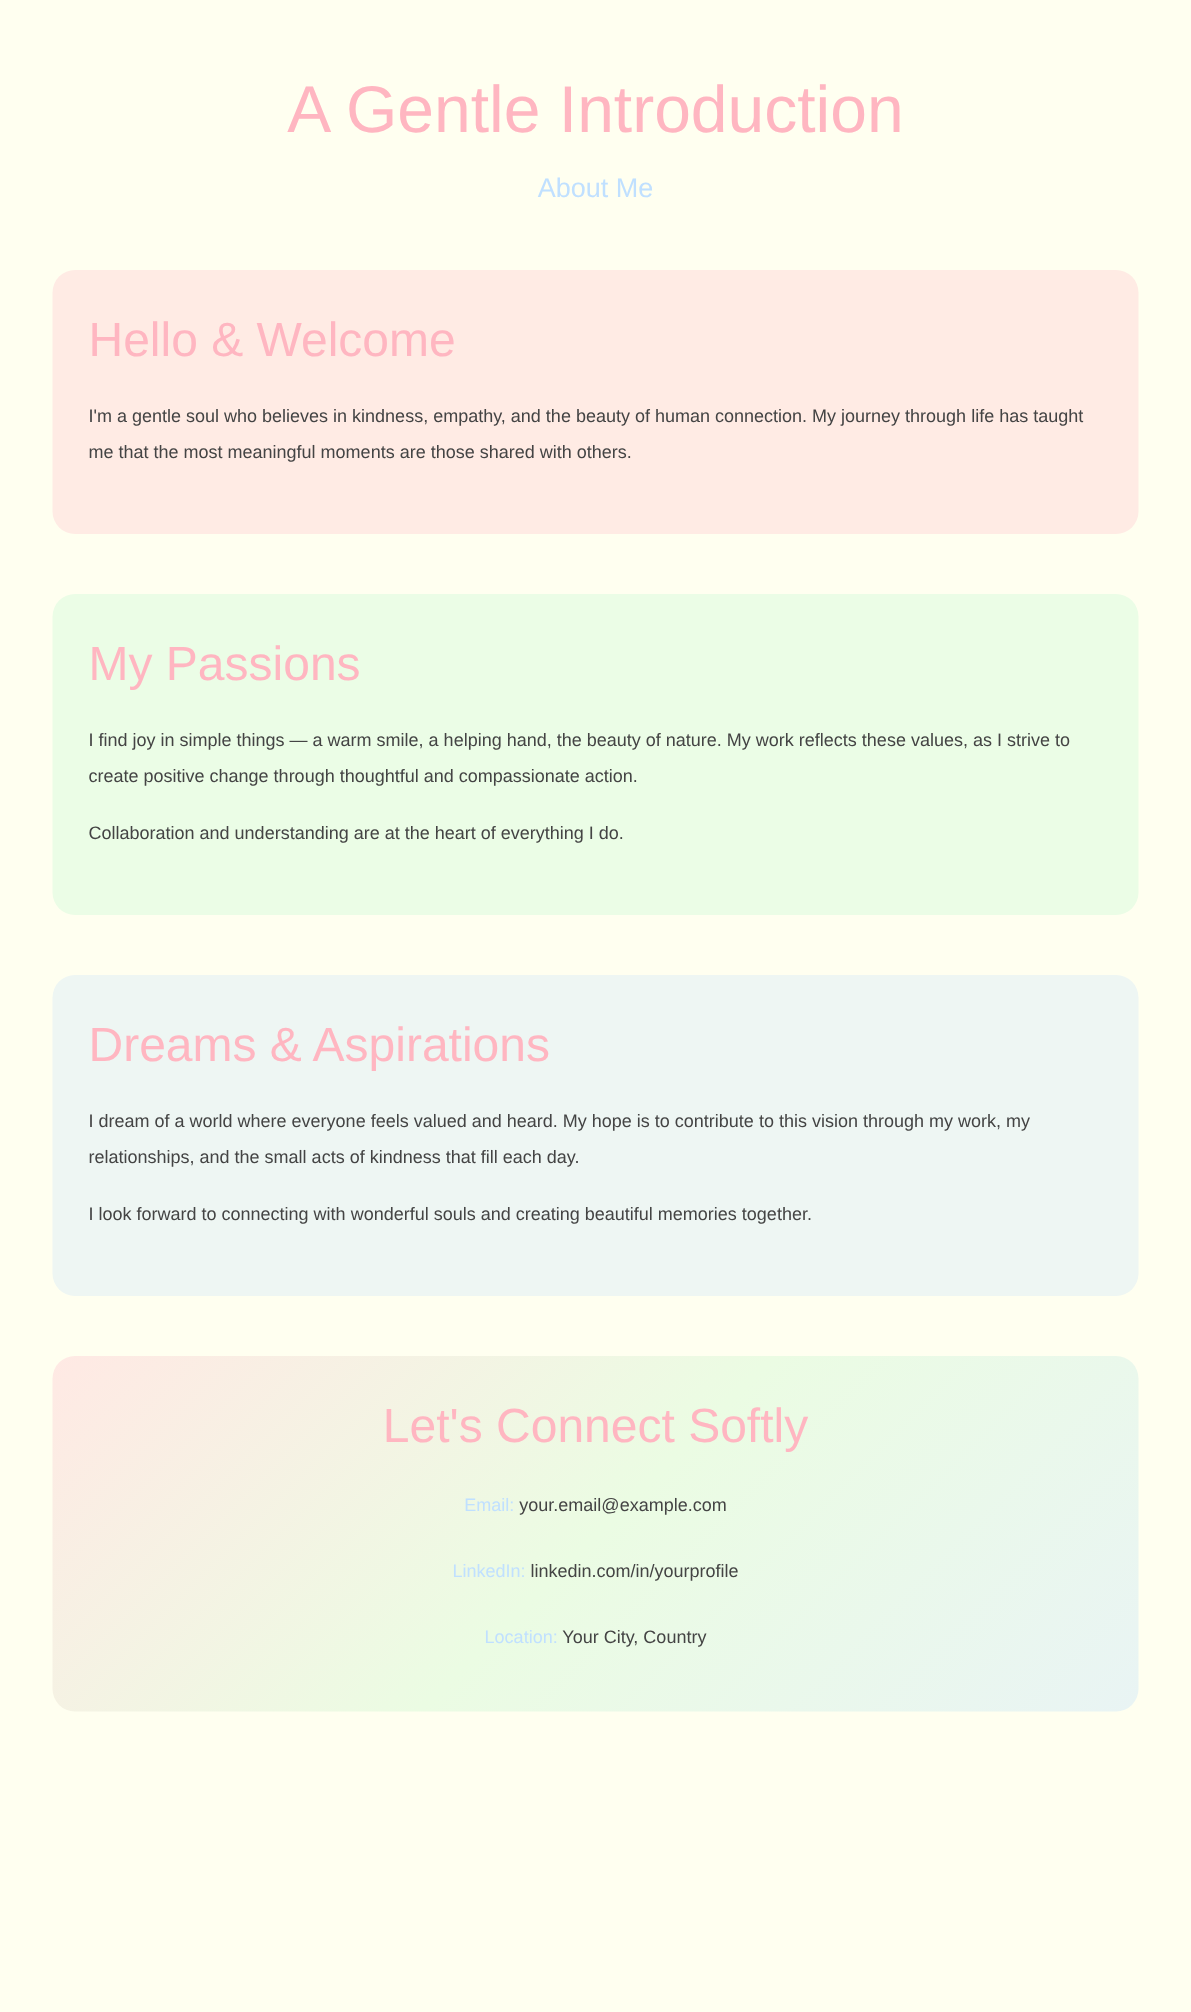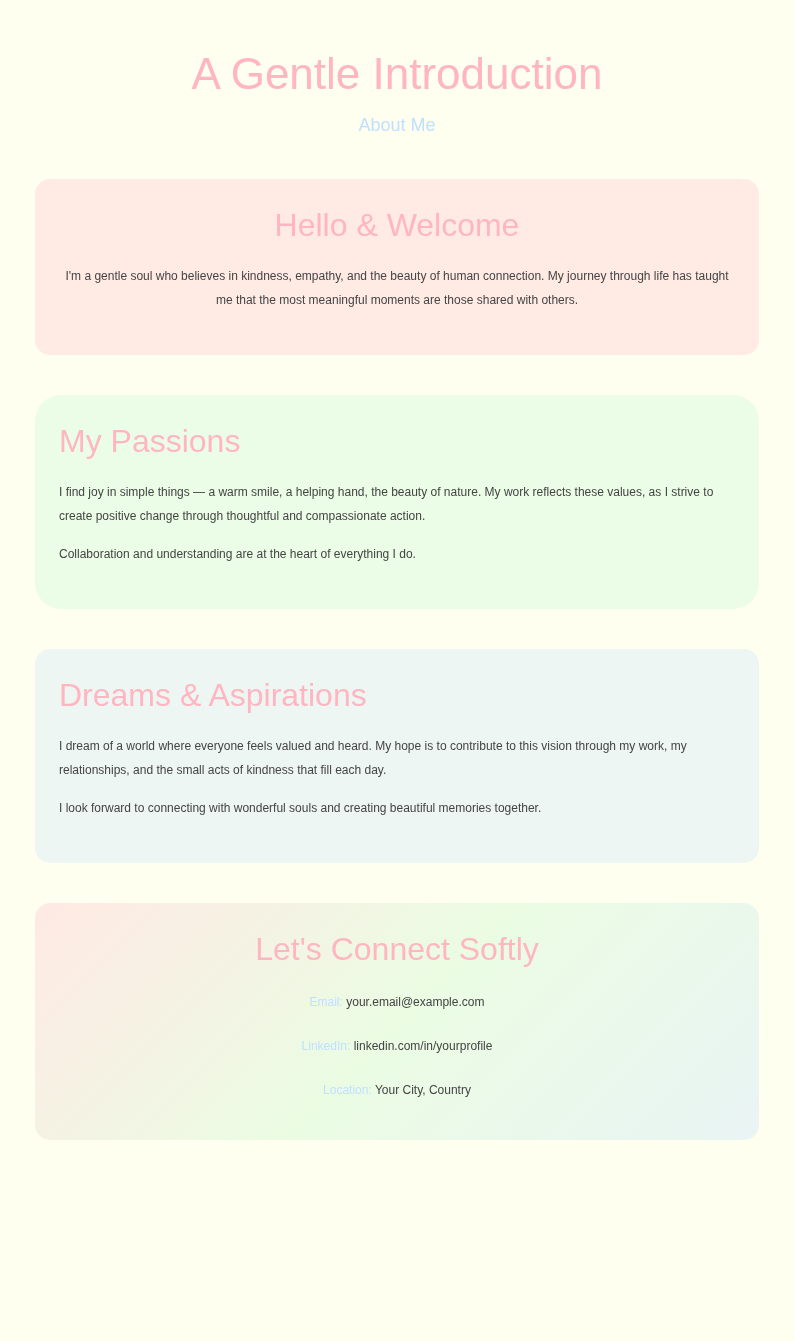--- a/index.html
+++ b/index.html
@@ -24,36 +24,36 @@
       color: #c0e0ff;
       font-size: 18px;
       text-decoration: none;
       line-height: 20px;
     }
     .card {
       border-radius: 15px;
       padding: 25px 24px 24px 24px;
       margin-top: 40px;
     }
-    .card:first-of-type { margin-top: 12px; text-align: center; }
+    .card:first-of-type { margin-top: 12px; }
     .card h2 {
       margin: 0 0 18px 0;
       font-weight: normal;
       font-size: 32px;
       color: #ffb6c1;
       line-height: 42px;
     }
     .card p {
       margin: 0 0 14px 0;
       font-size: 12px;
       line-height: 24px;
     }
     .card p:last-child { margin-bottom: 19px; }
     .c-pink { background: #ffebe4; }
-    .c-green { background: #ebfde6; border-radius: 26px; }
+    .c-green { background: #ebfde6; }
     .c-blue { background: #eef6f3; }
     .contact {
       background: linear-gradient(135deg, #ffe9e4 0%, #ebfce3 50%, #e9f4f4 100%);
       text-align: center;
       padding-top: 25px;
       padding-bottom: 16px;
     }
     .contact h2 { margin-bottom: 20px; }
     .contact p { margin: 0 0 20px 0; }
     .contact p:last-child { margin-bottom: 22px; }

